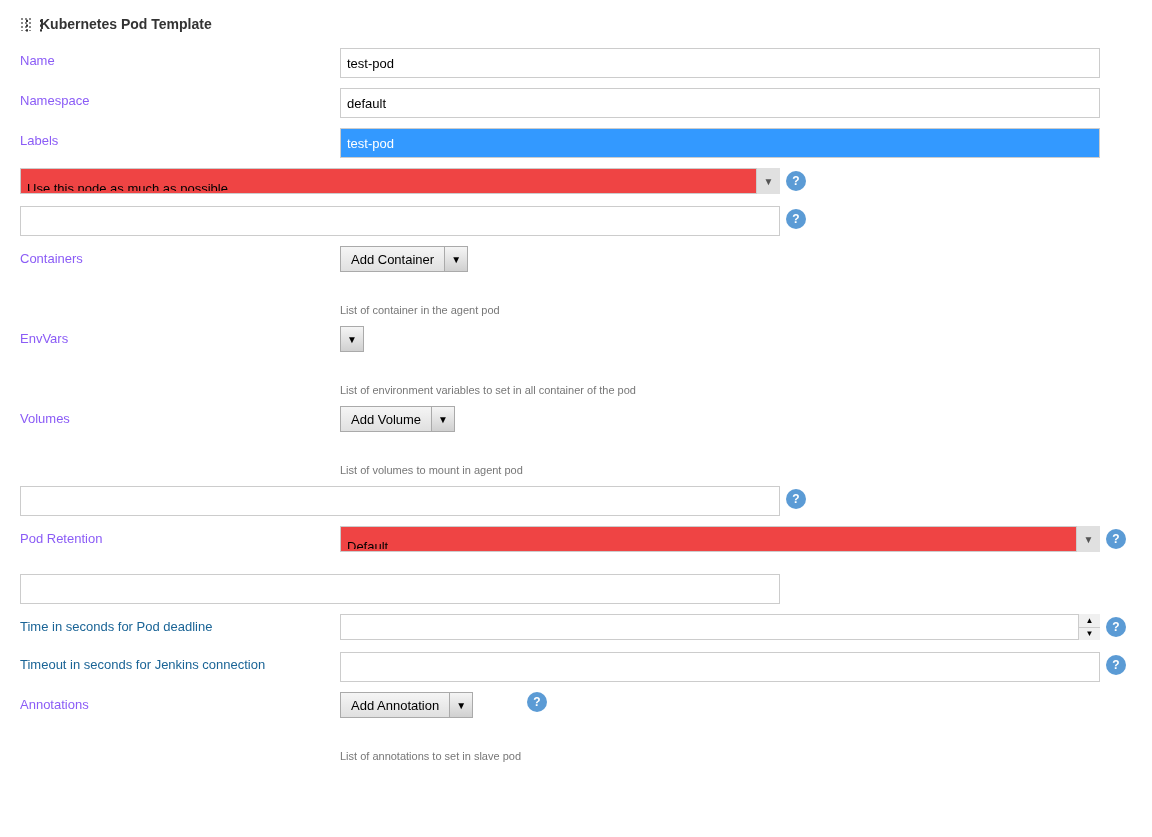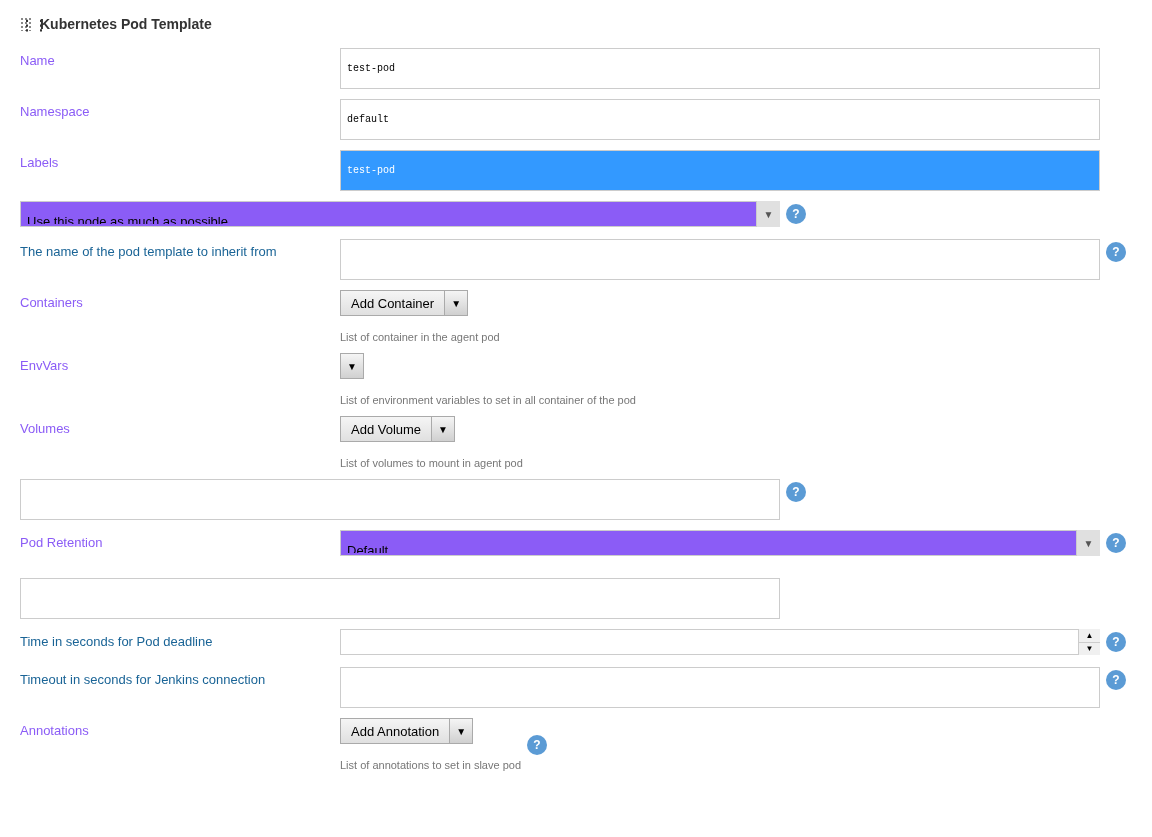--- a/index.html
+++ b/index.html
@@ -48,42 +48,41 @@
     }
     .form-control-wrap {
       flex: 1;
       display: flex;
       align-items: flex-start;
       gap: 6px;
     }
     .form-input {
       width: 100%;
       max-width: 760px;
-      height: 41px;
+      height: 30px;
       border: 1px solid #ccc;
       padding: 3px 6px;
-      font-size: 10px;
+      font-size: 13px;
       outline: none;
       background: #fff;
-      font-family: Liberation Mono, monospace;
     }
     .select-wrapper {
       position: relative;
       max-width: 760px;
       width: 100%;
       display: flex;
       align-items: center;
     }
     .select-wrapper select {
       width: 100%;
       height: 26px;
       border: 1px solid #ccc;
       padding: 12px 24px 2px 6px;
       font-size: 13px;
-      background: #8b5cf6;
+      background: #ef4444;
       appearance: none;
       -webkit-appearance: none;
     }
     .select-arrow {
       position: absolute;
       right: 0;
       top: 0;
       bottom: 0;
       width: 24px;
       background: #e0e0e0;
@@ -136,21 +135,21 @@
       align-items: center;
     }
     .hint-text {
       font-size: 11px;
       color: #777;
       margin-top: 11px;
     }
     .containers-col {
       display: flex;
       flex-direction: column;
-      gap: 4px;
+      gap: 21px;
     }
     .number-input-wrapper {
       position: relative;
       max-width: 760px;
       width: 100%;
       display: flex;
     }
     .number-input-wrapper input {
       width: 100%;
       height: 26px;
@@ -221,21 +220,20 @@
       <div class="select-wrapper">
         <select id="usage-select">
         <option value="Use this node as much as possible">Use this node as much as possible</option><option value="Only build jobs with label expressions matching this node">Only build jobs with label expressions matching this node</option><option value="Leave this machine for tied jobs only">Leave this machine for tied jobs only</option></select>
         <div class="select-arrow">▼</div>
       </div>
       <div class="help-icon">?</div>
     </div>
   </div>
 
   <div class="form-row">
-    <div class="form-label blue">The name of the pod template to inherit from</div>
     <div class="form-control-wrap">
       <input class="form-input" type="text" value="" style="">
       <div class="help-icon">?</div>
     </div>
   </div>
 
   <div class="form-row">
     <div class="form-label">Containers</div>
     <div class="form-control-wrap">
       <div class="containers-col">
@@ -318,21 +316,21 @@
     <div class="form-label blue">Timeout in seconds for Jenkins connection</div>
     <div class="form-control-wrap">
       <input class="form-input" type="text" value="" style="">
       <div class="help-icon">?</div>
     </div>
   </div>
 
   <div class="form-row">
     <div class="form-label">Annotations</div>
     <div class="form-control-wrap">
-      <div style="display:flex; align-items:center; gap:6px; width:100%;">
+      <div style="display:flex; align-items:flex-start; gap:6px; width:100%;">
         <div class="containers-col">
           <div class="split-button">
             <button class="split-btn-main">Add Annotation</button>
             <button class="split-btn-arrow">▼</button>
           </div>
           <div class="hint-text">List of annotations to set in slave pod</div>
         </div>
         <div class="help-icon" style="margin-top:0;">?</div>
       </div>
     </div>

